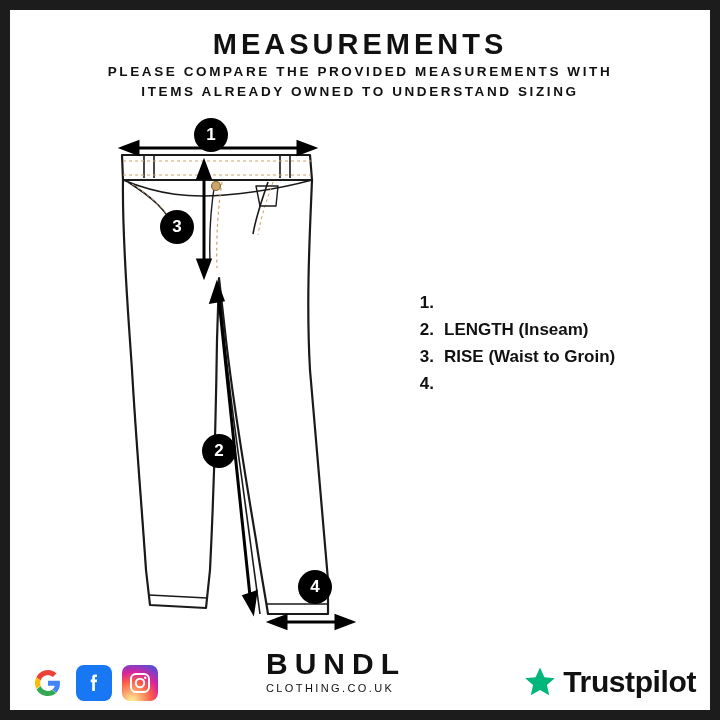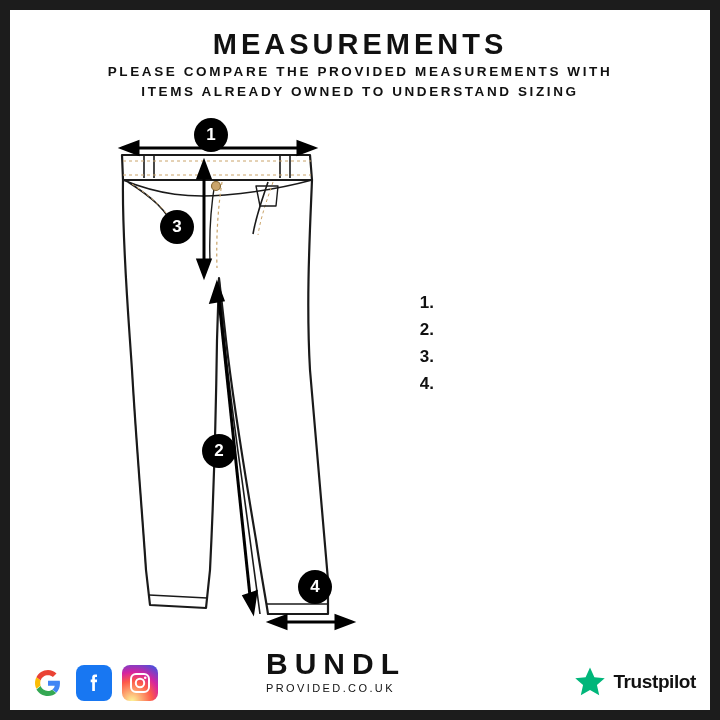--- a/index.html
+++ b/index.html
@@ -148,21 +148,21 @@
 
   .trustpilot {
     position: absolute;
     right: 14px;
     top: 655px;
     display: flex;
     align-items: center;
     gap: 6px;
   }
   .tp-text {
-    font-size: 19px;
+    font-size: 30px;
     font-weight: bold;
     color: #111;
     letter-spacing: -0.4px;
   }
   svg { display: block; }
 </style>
 </head>
 <body>
 
 <div id="page">
@@ -248,23 +248,25 @@
     <div class="badge" id="badge3">3</div>
     <div class="badge" id="badge2">2</div>
     <div class="badge" id="badge4">4</div>
 
     <div class="legend">
       <div class="legend-row">
         <span class="legend-num">1.</span>
       </div>
       <div class="legend-row">
         <span class="legend-num">2.</span>
+        <span class="legend-label">LENGTH (Inseam)</span>
       </div>
       <div class="legend-row">
         <span class="legend-num">3.</span>
+        <span class="legend-label">RISE (Waist to Groin)</span>
       </div>
       <div class="legend-row">
         <span class="legend-num">4.</span>
       </div>
     </div>
 
     <div class="social">
       <div class="social-icon ico-google">
         <svg width="26" height="26" viewBox="0 0 48 48">
           <path fill="#EA4335" d="M24 9.5c3.5 0 6.6 1.2 9 3.6l6.7-6.7C35.6 2.6 30.2 0 24 0 14.6 0 6.5 5.4 2.6 13.2l7.8 6.1C12.3 13.3 17.7 9.5 24 9.5z"></path>
@@ -282,21 +284,21 @@
         <svg width="24" height="24" viewBox="0 0 24 24">
           <rect x="3" y="3" width="18" height="18" rx="5" fill="none" stroke="#ffffff" stroke-width="2"></rect>
           <circle cx="12" cy="12" r="4.2" fill="none" stroke="#ffffff" stroke-width="2"></circle>
           <circle cx="17.2" cy="6.8" r="1.3" fill="#ffffff"></circle>
         </svg>
       </div>
     </div>
 
     <div class="brand">
       <div class="brand-name">BUNDL</div>
-      <div class="brand-sub">PROVIDED.CO.UK</div>
+      <div class="brand-sub">CLOTHING.CO.UK</div>
     </div>
 
     <div class="trustpilot">
       <svg width="34" height="34" viewBox="0 0 24 24">
         <polygon points="12,1.8 15.1,8.6 22.4,9.3 16.9,14.2 18.5,21.4 12,17.6 5.5,21.4 7.1,14.2 1.6,9.3 8.9,8.6" fill="#00B67A"></polygon>
       </svg>
       <span class="tp-text">Trustpilot</span>
     </div>
 
   </div>

